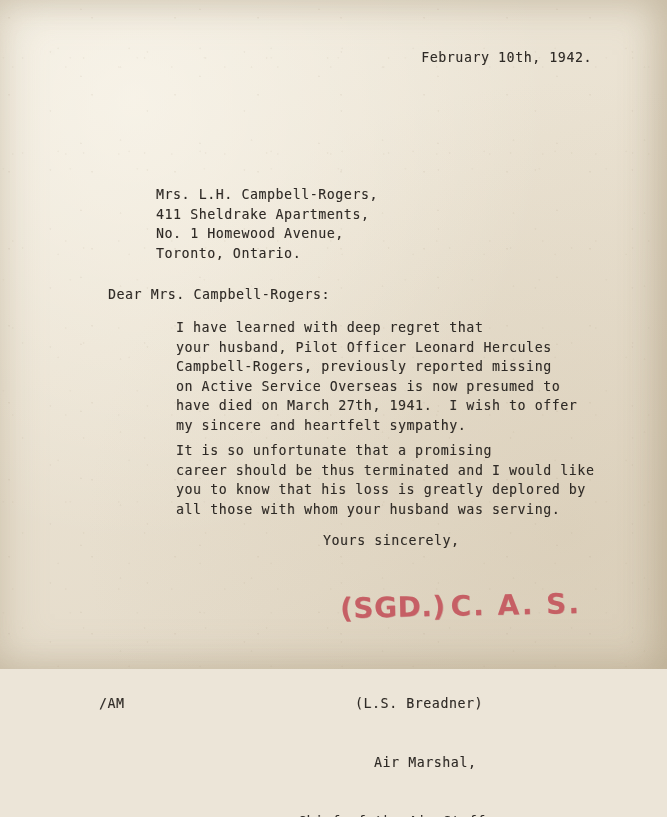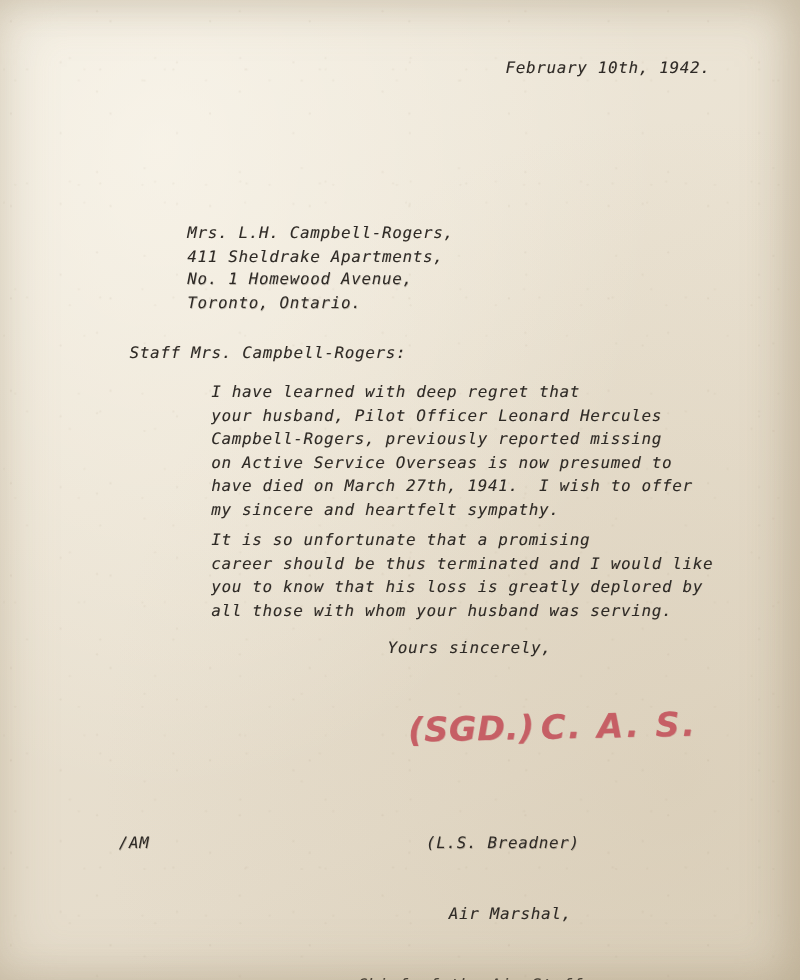--- a/index.html
+++ b/index.html
@@ -9,26 +9,25 @@
   body {
     width: 667px;
     height: 817px;
     background: #ece5d8;
     font-family: "DejaVu Sans Mono", monospace;
     overflow: hidden;
   }
   .page {
     position: relative;
     width: 667px;
-    height: 817px;
+    height: 669px;
     background:
       radial-gradient(ellipse at 20% 15%, rgba(255,252,244,0.55) 0%, rgba(255,252,244,0) 55%),
       radial-gradient(ellipse at 85% 80%, rgba(205,190,163,0.35) 0%, rgba(205,190,163,0) 60%),
       linear-gradient(155deg, #efe9dc 0%, #eae2d2 40%, #e5dccb 75%, #ded4c1 100%);
-    font-style: italic;
   }
   
   .grain {
     position: absolute;
     inset: 0;
     pointer-events: none;
     opacity: 0.5;
     background-image:
       radial-gradient(circle at 11% 23%, rgba(150,130,100,0.20) 0.6px, transparent 1.2px),
       radial-gradient(circle at 37% 61%, rgba(150,130,100,0.16) 0.6px, transparent 1.2px),
@@ -99,21 +98,21 @@
 
 <div class="page">
 
   <div class="typed" id="date-line">February 10th, 1942.</div>
 
   <div class="typed" id="address-block">Mrs. L.H. Campbell-Rogers,
 411 Sheldrake Apartments,
 No. 1 Homewood Avenue,
 Toronto, Ontario.</div>
 
-  <div class="typed" id="salutation">Staff Mrs. Campbell-Rogers:</div>
+  <div class="typed" id="salutation">Dear Mrs. Campbell-Rogers:</div>
 
   <div class="typed para-indent" id="body-para-1">I have learned with deep regret that
 your husband, Pilot Officer Leonard Hercules
 Campbell-Rogers, previously reported missing
 on Active Service Overseas is now presumed to
 have died on March 27th, 1941.  I wish to offer
 my sincere and heartfelt sympathy.</div>
 
   <div class="typed para-indent" id="body-para-2">It is so unfortunate that a promising
 career should be thus terminated and I would like

